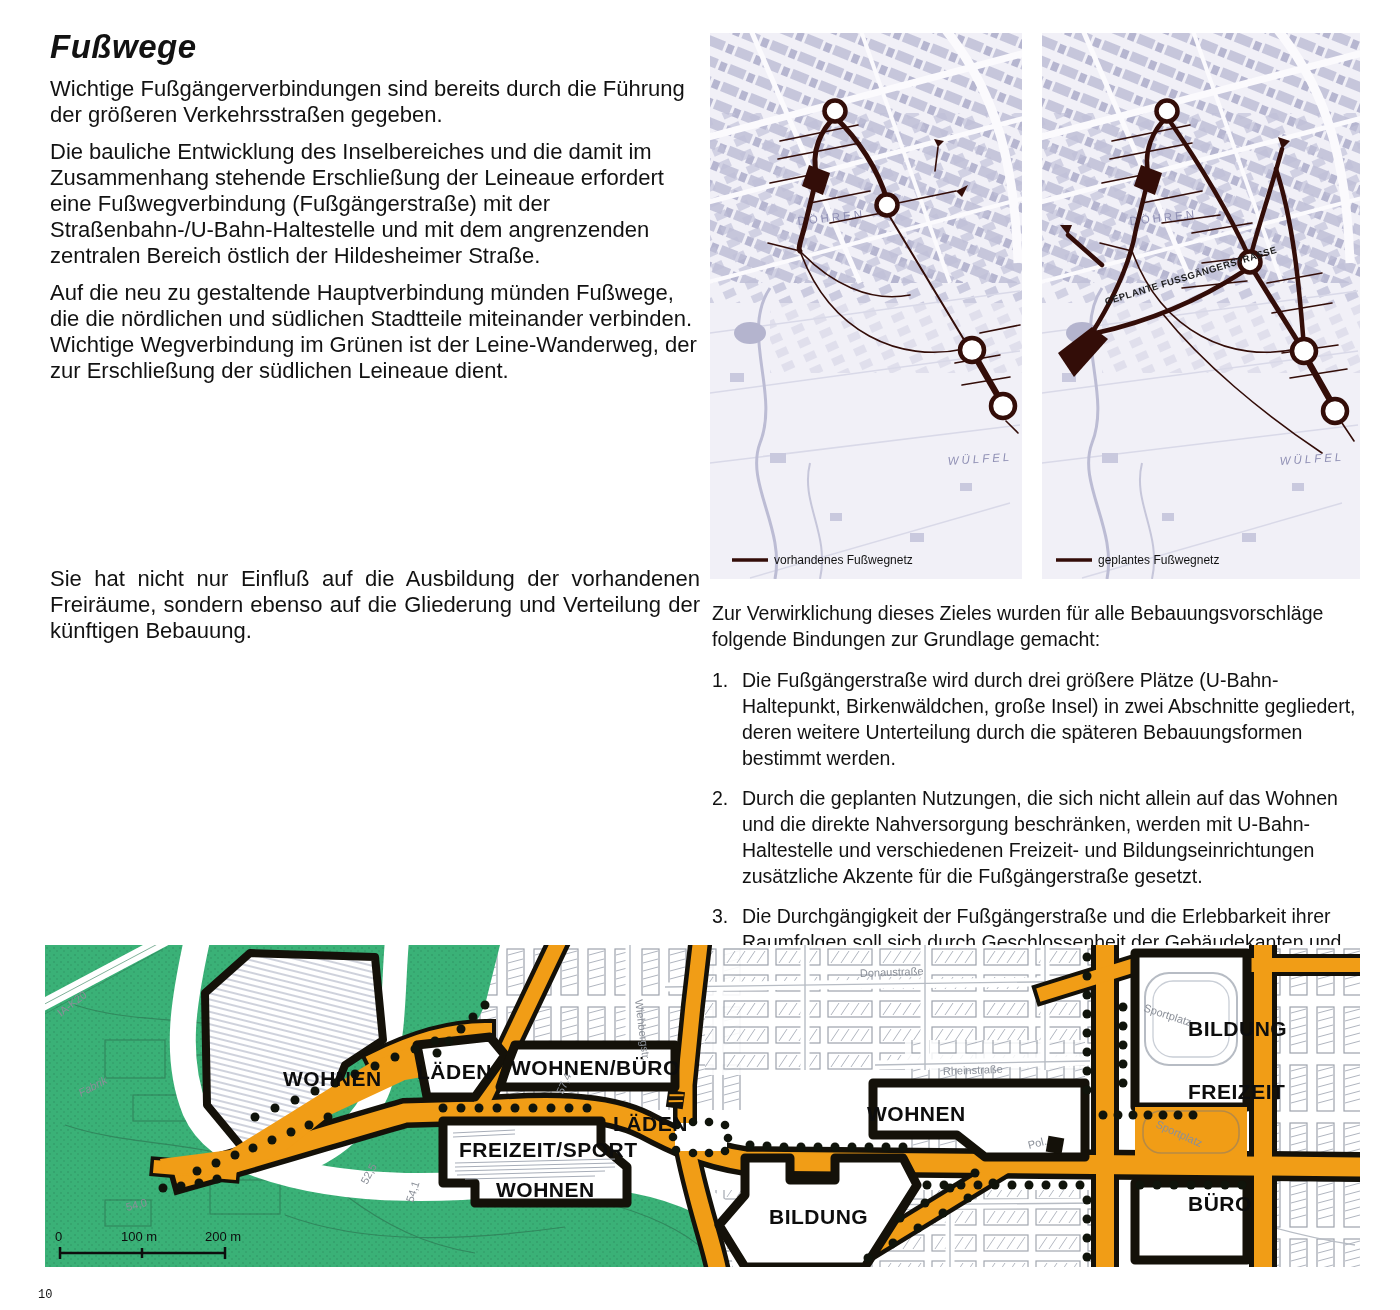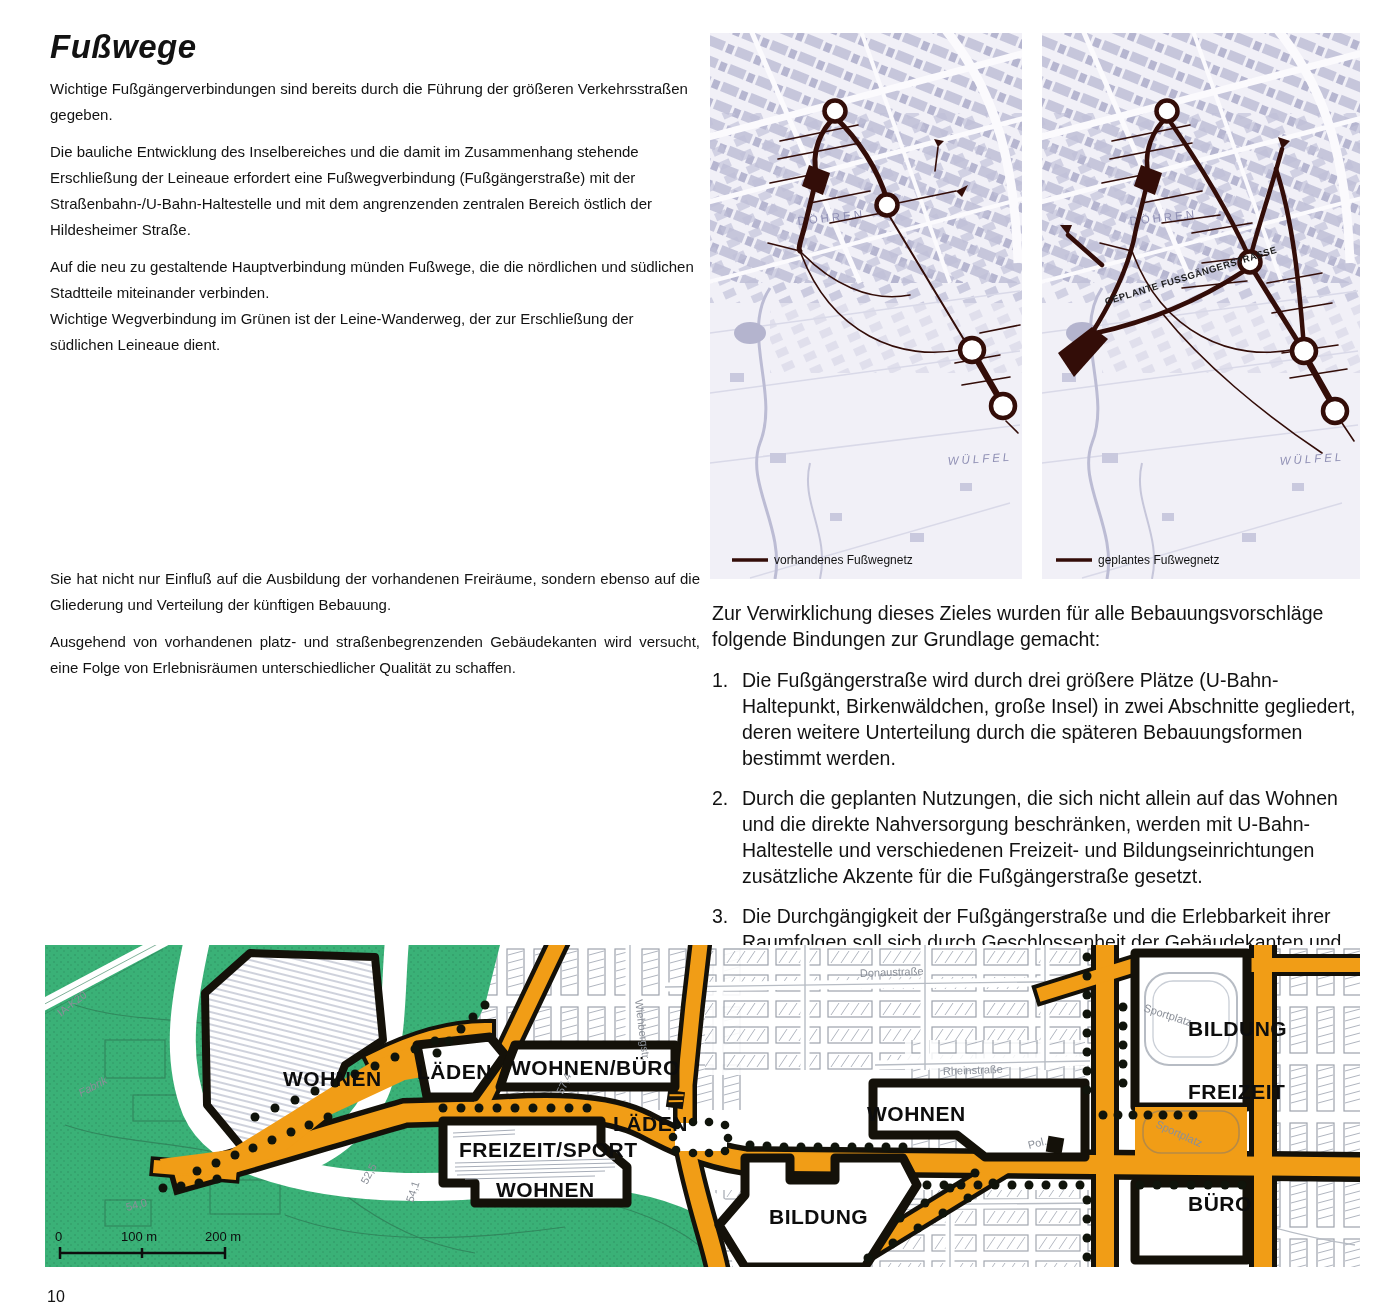--- a/index.html
+++ b/index.html
@@ -1,27 +1,27 @@
 <!DOCTYPE html>
 <html><head>
 <meta charset="utf-8">
 <style>
   html,body{margin:0;padding:0;background:#ffffff;}
   #page{position:relative;width:1400px;height:1310px;background:#ffffff;overflow:hidden;
         font-family:"Liberation Sans", sans-serif;color:#121212;}
   .col{position:absolute;}
   h1.sect{font-style:italic;font-weight:600;font-size:33px;margin:0 0 10px 0;letter-spacing:.5px;}
-  .body p{font-size:15px;line-height:26px;margin:0 0 11px 0;}
+  .body p{font-size:22px;line-height:26px;margin:0 0 11px 0;}
   .body.just p{text-align:justify;}
   .intro{font-size:19.5px;line-height:26px;margin:0 0 15px 0;}
   .item{display:flex;margin:0 0 14px 0;font-size:19.5px;line-height:26px;}
   .item .num{width:30px;flex:none;}
   .item .txt{flex:1;}
   .mapfig{position:absolute;}
-  .pagenum{position:absolute;left:47px;top:1288px;font-size:16px;}
+  .pagenum{position:absolute;left:38px;top:1288px;font-size:12px;font-family:Liberation Mono, monospace;}
   svg text{font-family:"Liberation Sans", sans-serif;}
   .zl{font-weight:700;font-size:21px;fill:#0d0d0d;letter-spacing:.5px;}
   .gl{fill:#8a8f98;font-size:11px;}
   .dn{fill:#8f8fb4;font-size:11.5px;letter-spacing:3px;}
   .leg{fill:#111;font-size:12px;}
 </style>
 </head>
 <body>
 
 <div id="page">
@@ -32,21 +32,20 @@
       <p>Wichtige Fußgängerverbindungen sind bereits durch die Führung der größeren Verkehrsstraßen gegeben.</p>
       <p>Die bauliche Entwicklung des Inselbereiches und die damit im Zusammenhang stehende Erschließung der Leineaue erfordert eine Fußwegverbindung (Fußgängerstraße) mit der Straßenbahn-/U-Bahn-Haltestelle und mit dem angrenzenden zentralen Bereich östlich der Hildesheimer Straße.</p>
       <p style="margin-bottom:0">Auf die neu zu gestaltende Hauptverbindung münden Fußwege, die die nördlichen und südlichen Stadtteile miteinander verbinden.</p>
       <p>Wichtige Wegverbindung im Grünen ist der Leine-Wanderweg, der zur Erschließung der südlichen Leineaue dient.</p>
     </div>
   </div>
 
   <div class="col" style="left:50px;top:566px;width:650px;">
     <div class="body just">
       <p>Sie hat nicht nur Einfluß auf die Ausbildung der vorhandenen Freiräume, sondern ebenso auf die Gliederung und Verteilung der künftigen Bebauung.</p>
-      <p>Ausgehend von vorhandenen platz- und straßenbegrenzenden Gebäudekanten wird versucht, eine Folge von Erlebnisräumen unterschiedlicher Qualität zu schaffen.</p>
     </div>
   </div>
 
   <div class="col" style="left:712px;top:600px;width:652px;">
     <p class="intro">Zur Verwirklichung dieses Zieles wurden für alle Bebauungsvorschläge folgende Bindungen zur Grundlage gemacht:</p>
     <div class="item">
       <span class="num">1.</span>
       <span class="txt">Die Fußgängerstraße wird durch drei größere Plätze (U-Bahn-Haltepunkt, Birkenwäldchen, große Insel) in zwei Abschnitte gegliedert, deren weitere Unterteilung durch die späteren Bebauungsformen bestimmt werden.</span>
     </div>
     <div class="item">

